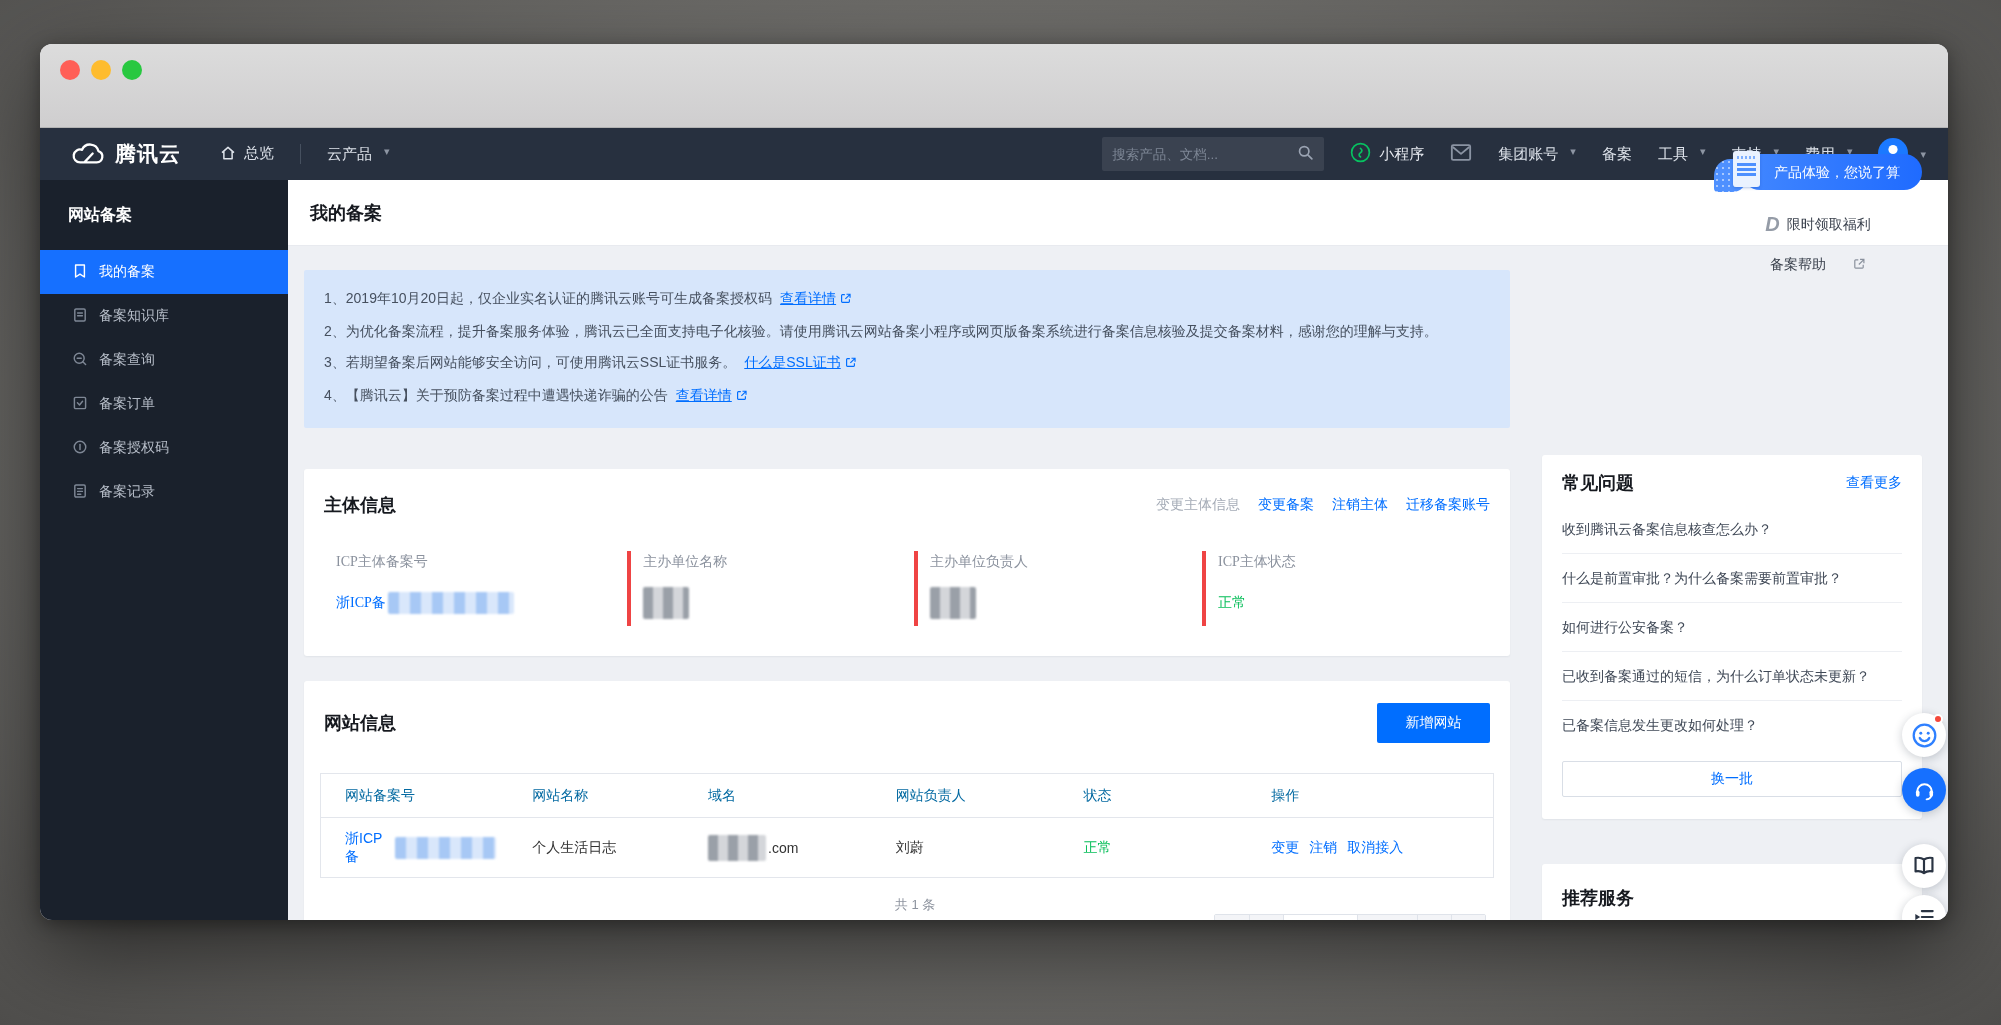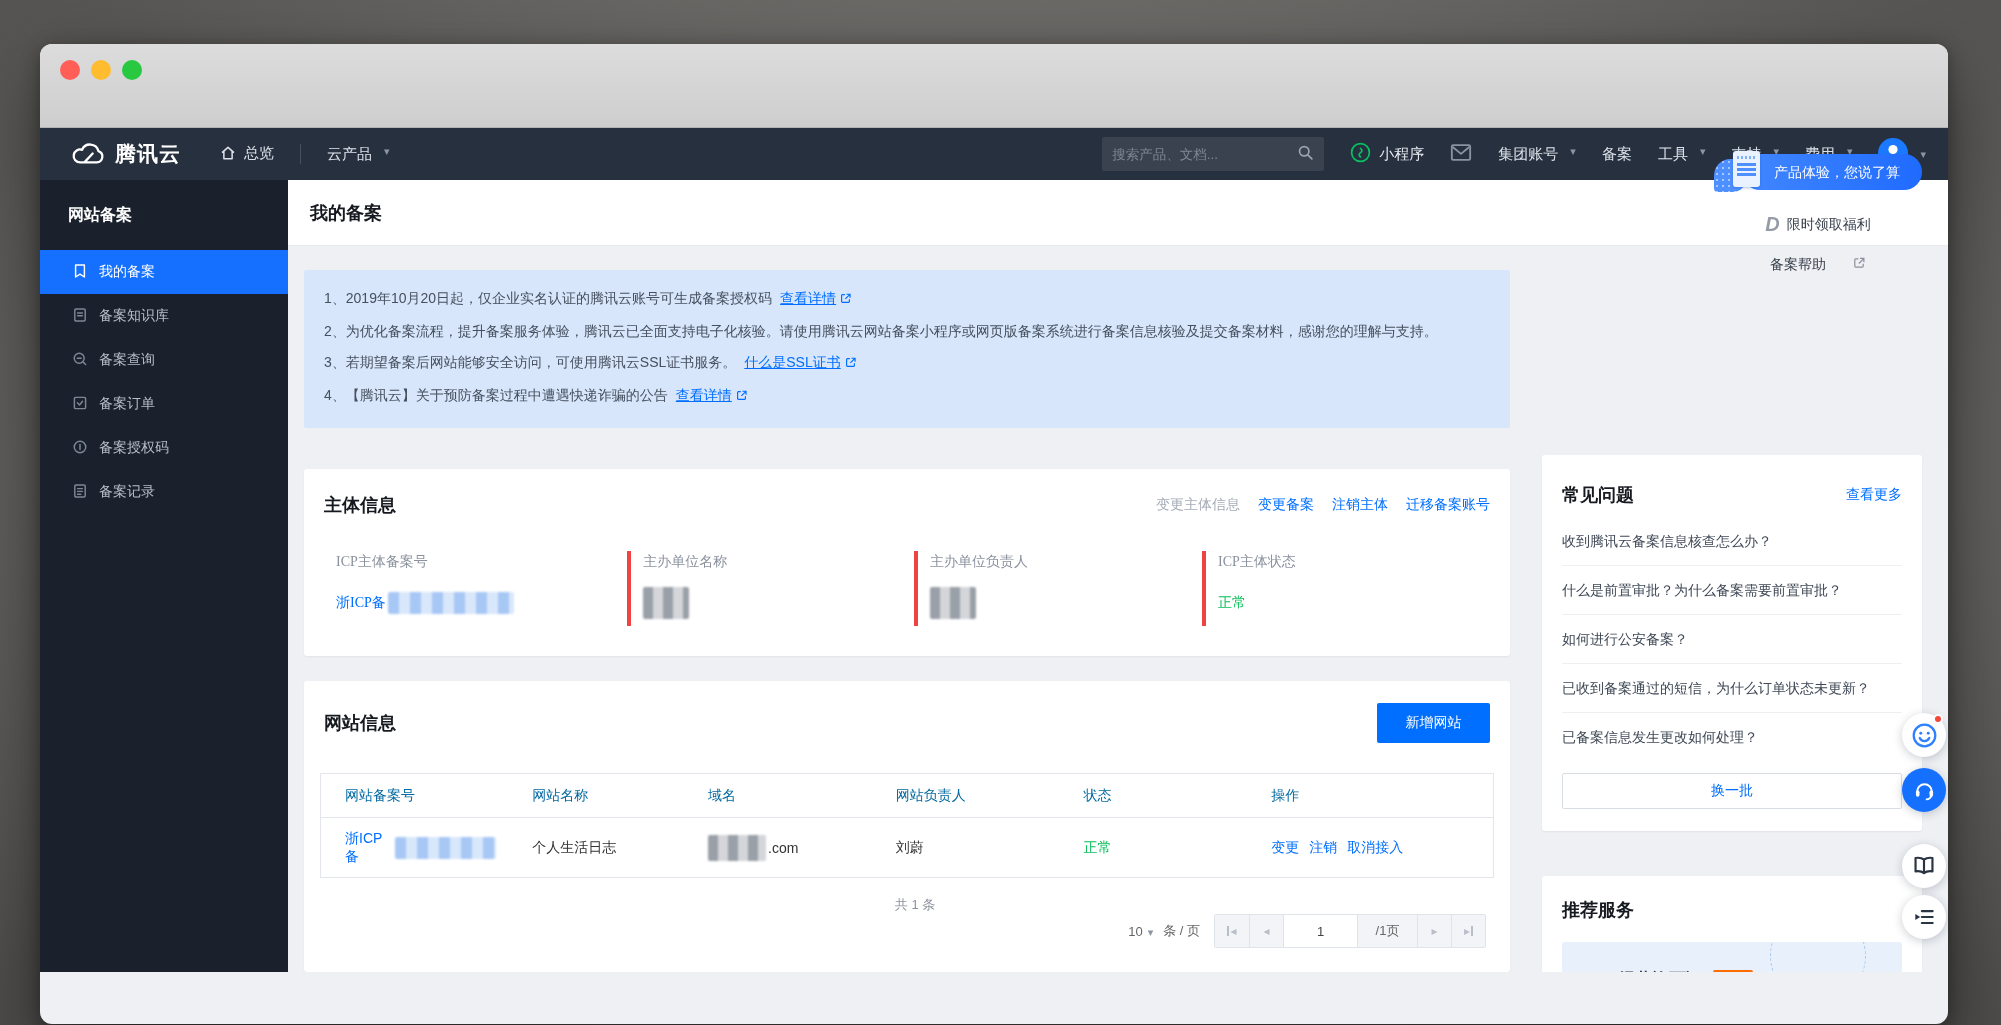--- a/index.html
+++ b/index.html
@@ -1,20 +1,20 @@
 <!DOCTYPE html>
 <html><head>
 <meta charset="utf-8">
 <style>
   * { margin:0; padding:0; box-sizing:border-box; }
   html,body { width:2001px; height:1025px; overflow:hidden;
     font-family:"Liberation Sans","DejaVu Sans",sans-serif;
     background:radial-gradient(ellipse at 50% 45%, #7d7c79 0%, #6e6d6a 55%, #4f4e4c 100%); }
 
-  .window { position:absolute; left:40px; top:44px; width:1908px; height:980px;
+  .window { position:absolute; left:40px; top:44px; width:1908px; height:876px;
     border-radius:12px; overflow:hidden; background:#eef0f4;
     box-shadow:0 30px 90px rgba(0,0,0,.55), 0 4px 18px rgba(0,0,0,.35); }
 
   
   .titlebar { height:84px; background:linear-gradient(#dcdcdc,#cfcecf); border-bottom:1px solid #b3b3b3; position:relative; }
   .dot { position:absolute; top:16px; width:20px; height:20px; border-radius:50%; }
   .dot.red{ left:20px; background:#ff5f57; } .dot.yellow{ left:51px; background:#febc2e; } .dot.green{ left:82px; background:#28c840; }
 
   
   .navbar { height:52px; background:#27303f; display:flex; align-items:center; padding:0 22px 0 30px; color:#e8ebf1; font-size:15px; }
@@ -48,21 +48,21 @@
   .illus-blob { position:absolute; left:0; bottom:1px; width:33px; height:33px; background:#4e90ff;
      border-radius:50% 45% 45% 12%; background-image:radial-gradient(rgba(255,255,255,.5) 1px, transparent 1.4px); background-size:6px 6px; }
   .illus-doc { position:absolute; right:2px; top:0; width:27px; height:36px; background:#eaf2ff; border-radius:3px; box-shadow:0 1px 3px rgba(30,80,180,.35); }
   .illus-doc::before { content:""; position:absolute; left:4px; top:5px; width:18px; height:3px; background:repeating-linear-gradient(90deg,#7fb0ff 0 2px,transparent 2px 4px); }
   .illus-doc::after { content:""; position:absolute; left:4px; top:12px; width:19px; height:13px;
      background:linear-gradient(#4e90ff 3px,transparent 3px) 0 0/19px 5px repeat-y; }
   .promo-pill { height:36px; line-height:36px; border-radius:18px; background:linear-gradient(90deg,#4287ff,#1f6bff);
      color:#fff; font-size:14px; padding:0 22px 0 32px; white-space:nowrap; }
   .benefit { display:flex; align-items:center; gap:7px; color:#3a414d; font-size:14px; cursor:pointer; }
   .d-logo { font-weight:800; font-style:italic; font-size:20px; color:#959ca7; }
-  .help-link { display:flex; align-items:flex-start; gap:23px; color:#3a414d; font-size:14px; cursor:pointer; }
+  .help-link { display:flex; align-items:flex-end; gap:23px; color:#3a414d; font-size:14px; cursor:pointer; }
 
   .content-body { flex:1; overflow:hidden; display:flex; gap:32px; padding:24px 26px 0 16px; align-items:flex-start; }
   .main-col { width:1206px; flex:none; }
   .right-col { width:380px; flex:none; padding-top:185px; }
 
   
   .notice { background:#d7e6fb; border-radius:2px; padding:13px 20px 15px; font-size:14px; color:#46505f; line-height:31px; }
   .notice a, .link { color:#006eff; text-decoration:none; cursor:pointer; }
   .notice .nlink { color:#006eff; text-decoration:underline; margin-left:8px; cursor:pointer; }
   .ext { display:inline-block; vertical-align:-2px; margin-left:3px; color:#006eff; }
@@ -107,21 +107,21 @@
   .pager { display:flex; border:1px solid #dfe3ea; border-radius:2px; overflow:hidden; height:34px; }
   .pg-cell { display:flex; align-items:center; justify-content:center; background:#f3f4f7; color:#b9bfc9; width:34px; font-size:12px; cursor:pointer; }
   .pg-cell + .pg-cell { border-left:1px solid #dfe3ea; }
   .pg-page { width:74px; background:#fff; color:#444; font-size:13px; }
   .pg-total { width:60px; color:#666; font-size:13px; cursor:default;text-align:right; }
   .pg-bar { width:2px; height:10px; background:currentColor; }
   .pg-first,.pg-last { gap:1px; }
   .tri-l::after{ content:"◂"; } .tri-r::after{ content:"▸"; }
 
   
-  .faq-card { padding:28px 20px 22px; }
+  .faq-card { padding:16px 20px 22px; }
   .faq-head { display:flex; align-items:center; }
   .faq-more { margin-left:auto; font-size:14px; }
   .faq-list { margin-top:10px; }
   .faq-item { padding:15px 0 14px; border-bottom:1px solid #edeff3; font-size:14px; color:#3f4856; cursor:pointer; line-height:19px; }
   .faq-item:last-child { border-bottom:none; }
   .btn-outline { margin-top:12px; width:100%; height:36px; background:#fff; border:1px solid #d9dee6; border-radius:2px; color:#006eff; font-size:14px; cursor:pointer; font-family:inherit; }
 
   .services-card { margin-top:45px; padding:22px 20px 0; height:112px; overflow:hidden; }
   .edi-card { margin-top:20px; background:#e8f0fc; border-radius:3px; position:relative; overflow:hidden; padding:26px 0 20px 28px; height:110px; }
   .edi-deco { position:absolute; right:36px; top:-34px; width:96px; height:96px; border:1px dashed #a9c3ee; border-radius:50%; }

